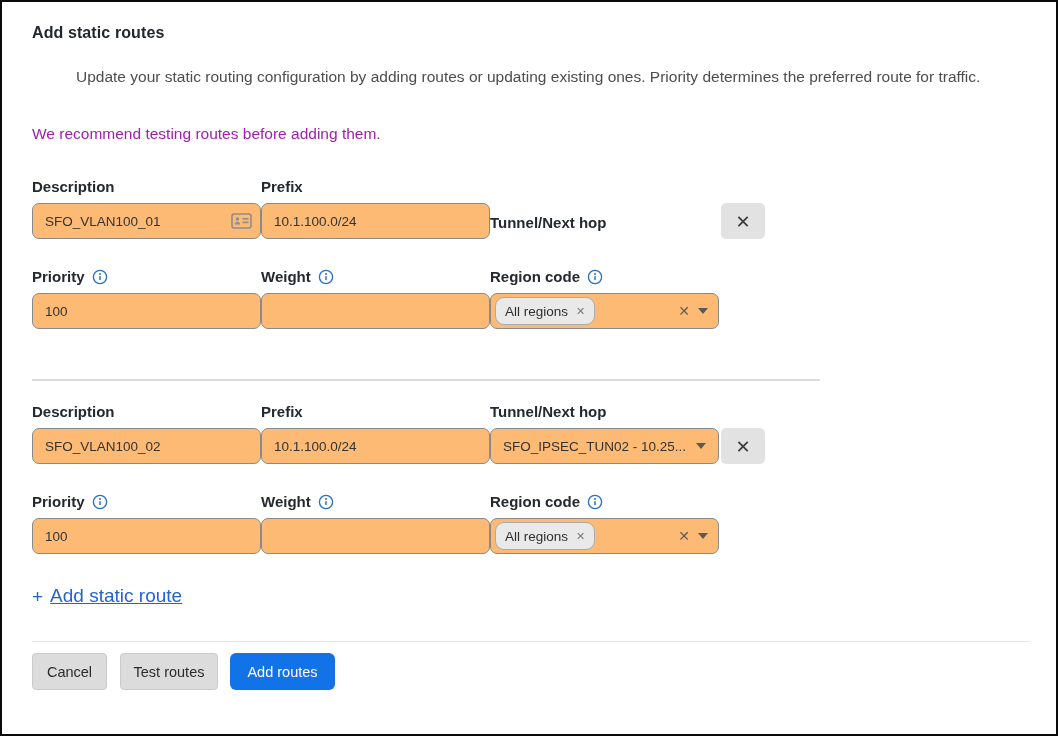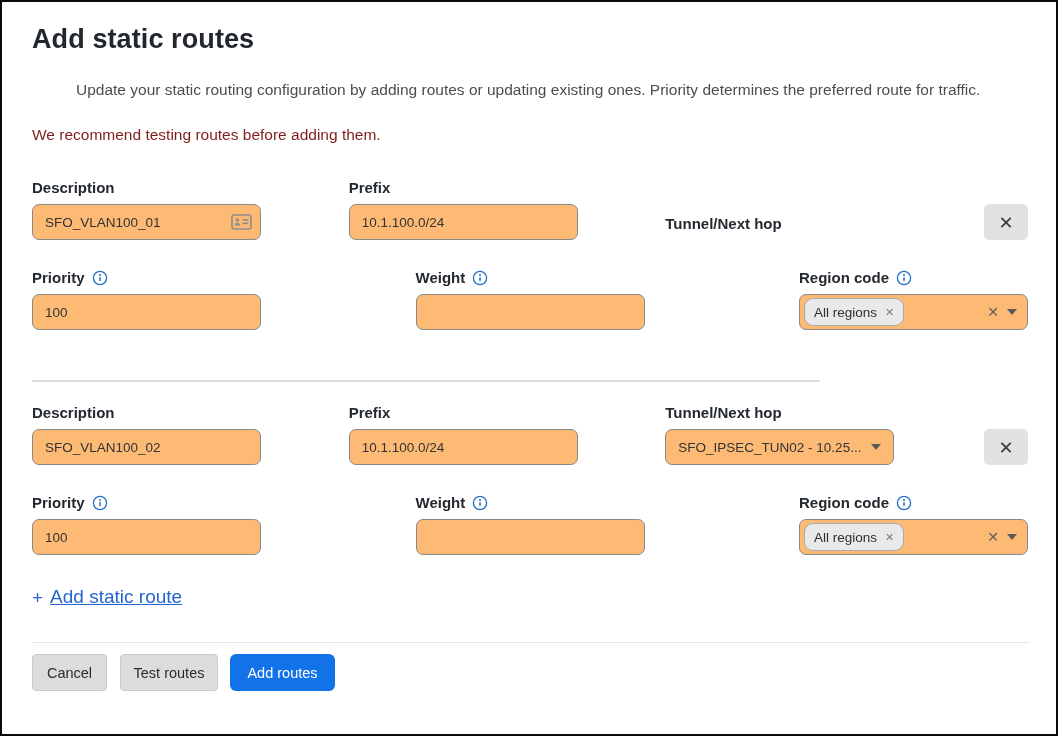--- a/index.html
+++ b/index.html
@@ -10,30 +10,30 @@
     color: #333;
     overflow: hidden;
   }
   .frame {
     width: 1058px; height: 736px;
     border: 2px solid #0a0a0a;
     background: #fff;
     padding: 16px 28px 0 30px;
   }
   .page-title {
-    font-size: 27px; font-weight: 700; color: #22272e;
+    font-size: 16px; font-weight: 700; color: #22272e;
     letter-spacing: 0.1px; margin-top: 6px;
   }
   .intro { font-size: 15.5px; color: #4d4d4d; margin-top: 26px; margin-left: 44px; }
-  .note  { font-size: 15.5px; color: #7f1d1d; margin-top: 27px; }
+  .note  { font-size: 15.5px; color: #a21caf; margin-top: 39px; }
 
   .route-group { margin-top: 0; }
   .group-1 { margin-top: 35px; }
   .field-row {
-    display: flex; align-items: flex-end; gap: 17px; justify-content: space-between;
+    display: flex; align-items: flex-end; gap: 0;
   }
   .field-row.second { margin-top: 29px; }
   .field { width: 229px; }
   .field label {
     display: flex; align-items: center; gap: 7px;
     font-size: 15px; font-weight: 700; color: #24292f;
     margin-bottom: 8px;
   }
   .info-icon { display: inline-flex; flex: none; margin-top: 1px; }
 

